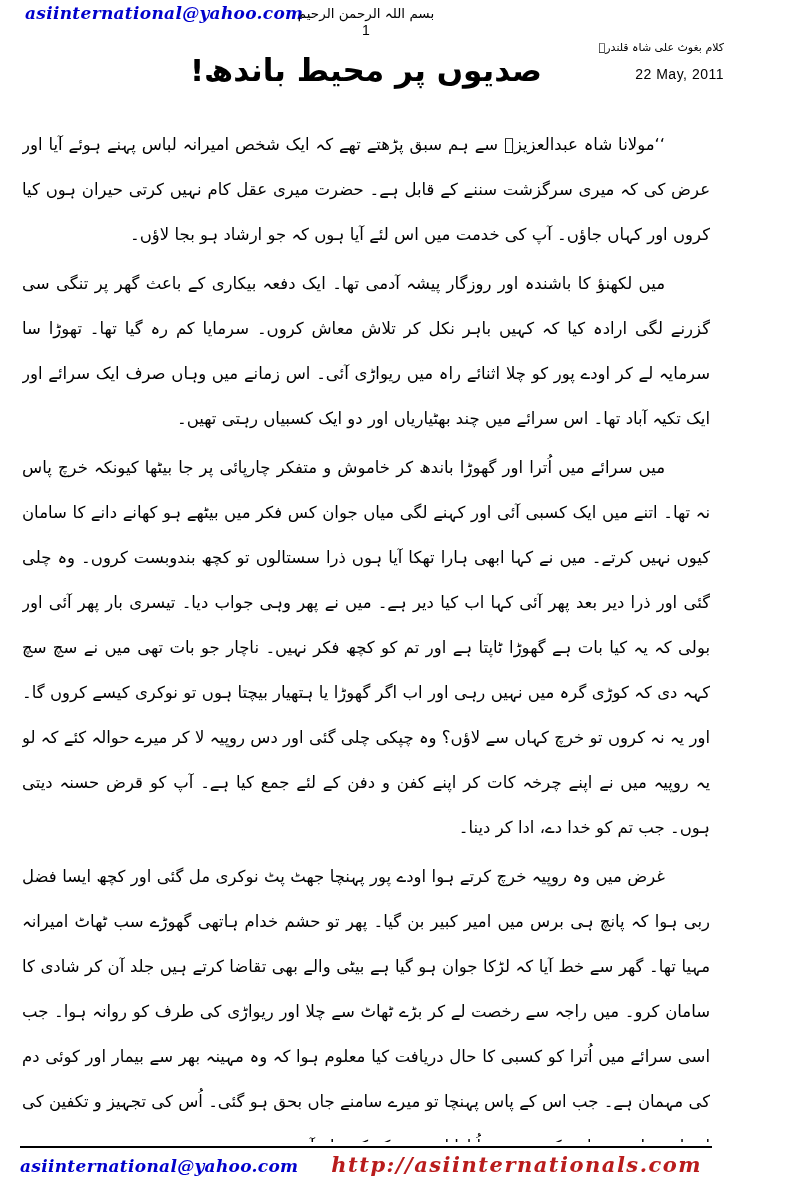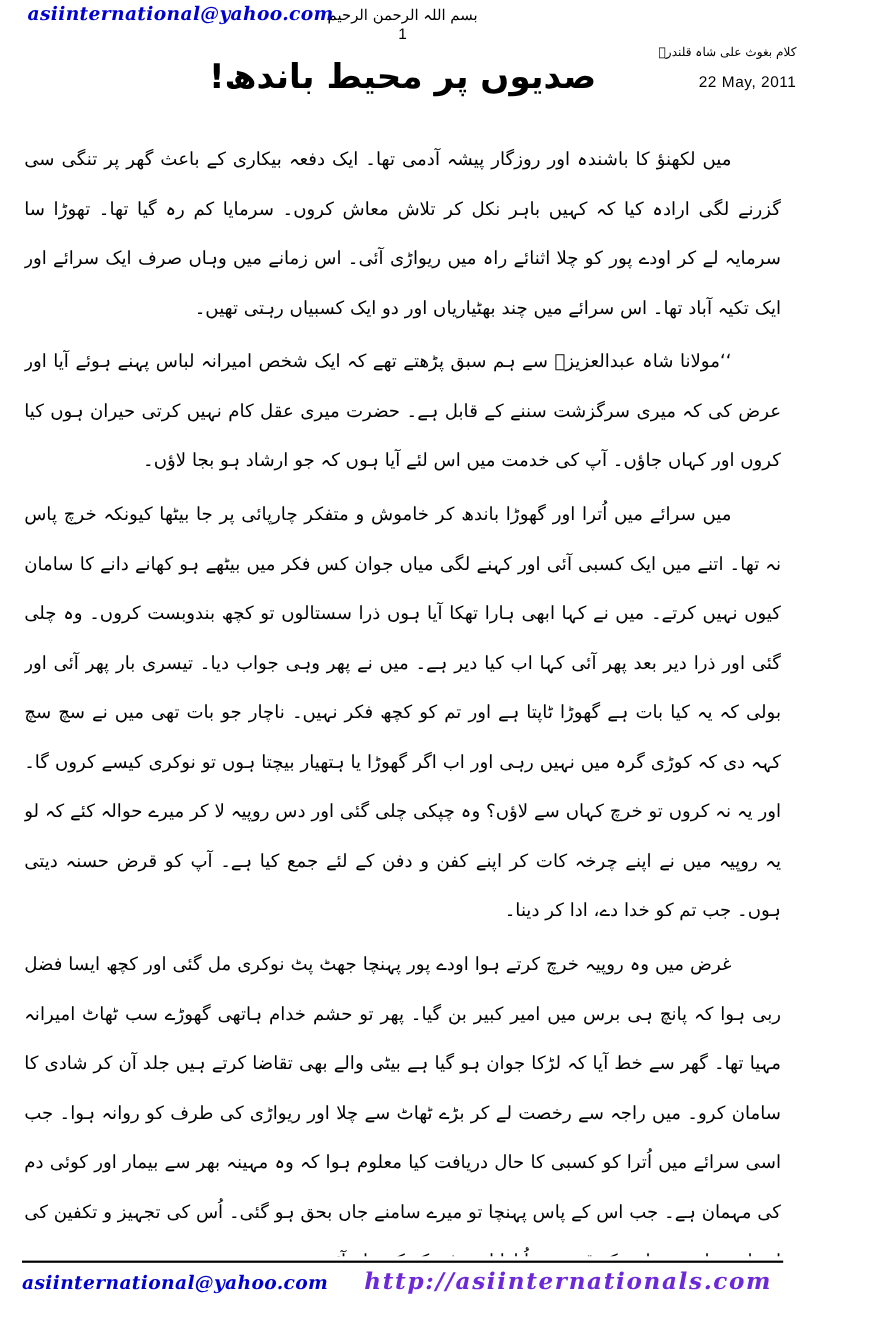--- a/index.html
+++ b/index.html
@@ -113,21 +113,21 @@
     font-weight: bold;
     font-size: 17px;
     color: #0000cc;
     letter-spacing: 0.3px;
   }
   .footer-site {
     font-family: "DejaVu Serif", serif;
     font-style: italic;
     font-weight: bold;
     font-size: 21px;
-    color: #6d28d9;
+    color: #b91c1c;
     letter-spacing: 1.5px;
     margin-right: 10px;
   }
 </style>
 </head>
 <body>
 
 <div class="page">
 
   <div class="top-email">asiinternational@yahoo.com</div>
@@ -137,22 +137,22 @@
   <div class="page-num">1</div>
 
   <div class="kalam-block">
     <div class="kalam">کلام بغوث علی شاہ قلندرؒ</div>
     <div class="doc-date">22 May, 2011</div>
   </div>
 
   <div class="title">صدیوں پر محیط باندھ!</div>
 
   <div class="content">
+    <p>‘‘مولانا شاہ عبدالعزیزؒ سے ہم سبق پڑھتے تھے کہ ایک شخص امیرانہ لباس پہنے ہوئے آیا اور عرض کی کہ میری سرگزشت سننے کے قابل ہے۔ حضرت میری عقل کام نہیں کرتی حیران ہوں کیا کروں اور کہاں جاؤں۔ آپ کی خدمت میں اس لئے آیا ہوں کہ جو ارشاد ہو بجا لاؤں۔</p>
     <p>میں لکھنؤ کا باشندہ اور روزگار پیشہ آدمی تھا۔ ایک دفعہ بیکاری کے باعث گھر پر تنگی سی گزرنے لگی ارادہ کیا کہ کہیں باہر نکل کر تلاش معاش کروں۔ سرمایا کم رہ گیا تھا۔ تھوڑا سا سرمایہ لے کر اودے پور کو چلا اثنائے راہ میں ریواڑی آئی۔ اس زمانے میں وہاں صرف ایک سرائے اور ایک تکیہ آباد تھا۔ اس سرائے میں چند بھٹیاریاں اور دو ایک کسبیاں رہتی تھیں۔</p>
-    <p>‘‘مولانا شاہ عبدالعزیزؒ سے ہم سبق پڑھتے تھے کہ ایک شخص امیرانہ لباس پہنے ہوئے آیا اور عرض کی کہ میری سرگزشت سننے کے قابل ہے۔ حضرت میری عقل کام نہیں کرتی حیران ہوں کیا کروں اور کہاں جاؤں۔ آپ کی خدمت میں اس لئے آیا ہوں کہ جو ارشاد ہو بجا لاؤں۔</p>
     <p>میں سرائے میں اُترا اور گھوڑا باندھ کر خاموش و متفکر چارپائی پر جا بیٹھا کیونکہ خرچ پاس نہ تھا۔ اتنے میں ایک کسبی آئی اور کہنے لگی میاں جوان کس فکر میں بیٹھے ہو کھانے دانے کا سامان کیوں نہیں کرتے۔ میں نے کہا ابھی ہارا تھکا آیا ہوں ذرا سستالوں تو کچھ بندوبست کروں۔ وہ چلی گئی اور ذرا دیر بعد پھر آئی کہا اب کیا دیر ہے۔ میں نے پھر وہی جواب دیا۔ تیسری بار پھر آئی اور بولی کہ یہ کیا بات ہے گھوڑا ٹاپتا ہے اور تم کو کچھ فکر نہیں۔ ناچار جو بات تھی میں نے سچ سچ کہہ دی کہ کوڑی گرہ میں نہیں رہی اور اب اگر گھوڑا یا ہتھیار بیچتا ہوں تو نوکری کیسے کروں گا۔ اور یہ نہ کروں تو خرچ کہاں سے لاؤں؟ وہ چپکی چلی گئی اور دس روپیہ لا کر میرے حوالہ کئے کہ لو یہ روپیہ میں نے اپنے چرخہ کات کر اپنے کفن و دفن کے لئے جمع کیا ہے۔ آپ کو قرض حسنہ دیتی ہوں۔ جب تم کو خدا دے، ادا کر دینا۔</p>
     <p>غرض میں وہ روپیہ خرچ کرتے ہوا اودے پور پہنچا جھٹ پٹ نوکری مل گئی اور کچھ ایسا فضل ربی ہوا کہ پانچ ہی برس میں امیر کبیر بن گیا۔ پھر تو حشم خدام ہاتھی گھوڑے سب ٹھاٹ امیرانہ مہیا تھا۔ گھر سے خط آیا کہ لڑکا جوان ہو گیا ہے بیٹی والے بھی تقاضا کرتے ہیں جلد آن کر شادی کا سامان کرو۔ میں راجہ سے رخصت لے کر بڑے ٹھاٹ سے چلا اور ریواڑی کی طرف کو روانہ ہوا۔ جب اسی سرائے میں اُترا کو کسبی کا حال دریافت کیا معلوم ہوا کہ وہ مہینہ بھر سے بیمار اور کوئی دم کی مہمان ہے۔ جب اس کے پاس پہنچا تو میرے سامنے جاں بحق ہو گئی۔ اُس کی تجہیز و تکفین کی اور اپنے ہاتھ سے اس کو قبر میں اُتارا اور دفن کر کے چلے آئے۔</p>
     <p>جب آدھی رات گزری تو خیال آیا کہ جیب میں پانچ ہزار کی ہُنڈی تھی دیکھا تو ندارد۔ بڑی پریشانی ہوئی سوچتے سوچتے ذہن میں گزرا کہ ضرور اس قبر کے اندر ہُنڈی گر گئی ہے۔ پلنگ سے اُٹھ کر سیدھا قبرستان میں پہنچا اور قبر کھود ڈالی۔</p>
   </div>
 
   <div class="footer">
     <div class="footer-email">asiinternational@yahoo.com</div>
     <div class="footer-site">http://asiinternationals.com</div>
   </div>
 

